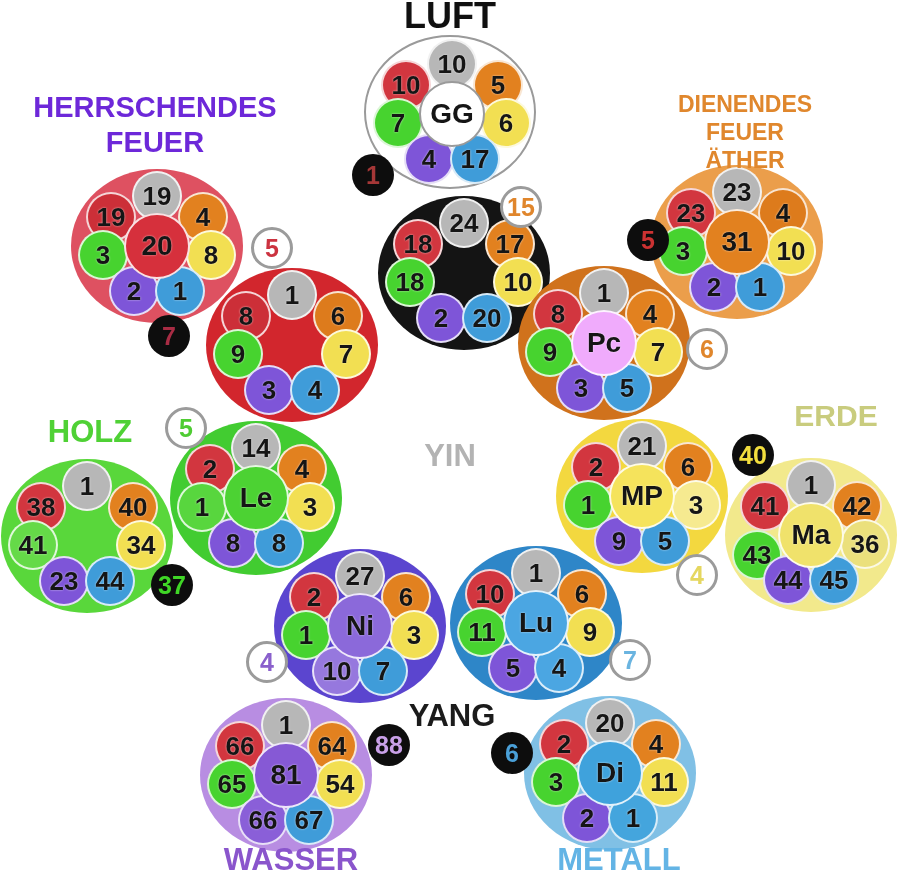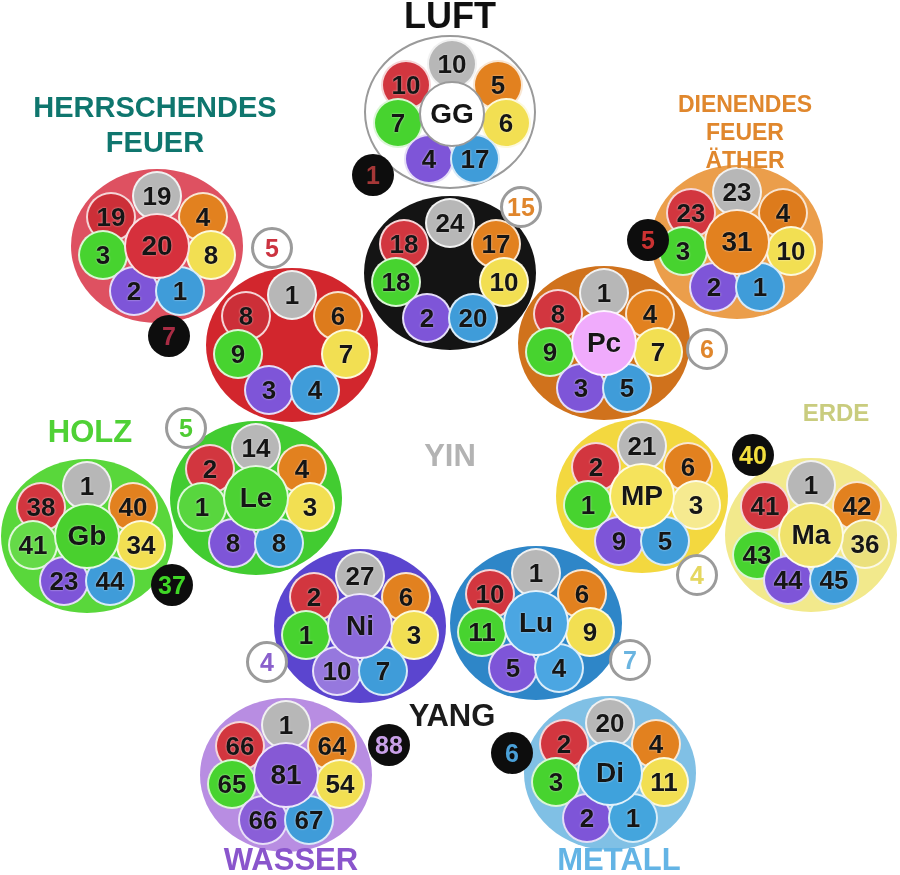--- a/index.html
+++ b/index.html
@@ -27,21 +27,21 @@
       <div class="group" style="left: 364px; top: 35px; background: rgb(255, 255, 255); border: 2px solid rgb(154, 154, 154);">
         <div class="sat" style="left: 61px; top: 2px; background: rgb(183, 183, 183);">10</div>
         <div class="sat" style="left: 15px; top: 23px; background: rgb(210, 54, 63);">10</div>
         <div class="sat" style="left: 107px; top: 23px; background: rgb(226, 129, 31);">5</div>
         <div class="sat" style="left: 7px; top: 61px; background: rgb(71, 211, 47);">7</div>
         <div class="sat" style="left: 115px; top: 61px; background: rgb(242, 223, 82);">6</div>
         <div class="sat" style="left: 38px; top: 97px; background: rgb(126, 85, 216);">4</div>
         <div class="sat" style="left: 84px; top: 97px; background: rgb(63, 156, 217);">17</div>
         <div class="gcenter" style="background: rgb(255, 255, 255); border: 2px solid rgb(154, 154, 154);">GG</div>
       </div>
-      <div class="group" style="left: 364px; top: 196px; background: rgb(20, 20, 20);">
+      <div class="group" style="left: 378px; top: 196px; background: rgb(20, 20, 20);">
         <div class="sat" style="left: 61px; top: 2px; background: rgb(183, 183, 183);">24</div>
         <div class="sat" style="left: 15px; top: 23px; background: rgb(210, 54, 63);">18</div>
         <div class="sat" style="left: 107px; top: 23px; background: rgb(226, 129, 31);">17</div>
         <div class="sat" style="left: 7px; top: 61px; background: rgb(71, 211, 47);">18</div>
         <div class="sat" style="left: 115px; top: 61px; background: rgb(242, 223, 82);">10</div>
         <div class="sat" style="left: 38px; top: 97px; background: rgb(126, 85, 216);">2</div>
         <div class="sat" style="left: 84px; top: 97px; background: rgb(63, 156, 217);">20</div>
       </div>
       <div class="group" style="left: 71px; top: 169px; background: rgb(222, 81, 97);">
         <div class="sat" style="left: 61px; top: 2px; background: rgb(183, 183, 183);">19</div>
@@ -83,21 +83,20 @@
         <div class="gcenter" style="background: #f0abfc;">Pc</div>
       </div>
       <div class="group" style="left: 1px; top: 459px; background: rgb(89, 215, 59);">
         <div class="sat" style="left: 61px; top: 2px; background: rgb(183, 183, 183);">1</div>
         <div class="sat" style="left: 15px; top: 23px; background: rgb(210, 54, 63);">38</div>
         <div class="sat" style="left: 107px; top: 23px; background: rgb(226, 129, 31);">40</div>
         <div class="sat" style="left: 7px; top: 61px; background: rgb(101, 218, 72);">41</div>
         <div class="sat" style="left: 115px; top: 61px; background: rgb(242, 223, 82);">34</div>
         <div class="sat" style="left: 38px; top: 97px; background: rgb(126, 85, 216);">23</div>
         <div class="sat" style="left: 84px; top: 97px; background: rgb(63, 156, 217);">44</div>
-        <div class="gcenter" style="background: rgb(73, 208, 46);">Gb</div>
       </div>
       <div class="group" style="left: 170px; top: 421px; background: rgb(66, 204, 49);">
         <div class="sat" style="left: 61px; top: 2px; background: rgb(183, 183, 183);">14</div>
         <div class="sat" style="left: 15px; top: 23px; background: rgb(210, 54, 63);">2</div>
         <div class="sat" style="left: 107px; top: 23px; background: rgb(226, 129, 31);">4</div>
         <div class="sat" style="left: 7px; top: 61px; background: rgb(88, 214, 62);">1</div>
         <div class="sat" style="left: 115px; top: 61px; background: rgb(242, 223, 82);">3</div>
         <div class="sat" style="left: 38px; top: 97px; background: rgb(126, 85, 216);">8</div>
         <div class="sat" style="left: 84px; top: 97px; background: rgb(63, 156, 217);">8</div>
         <div class="gcenter" style="background: rgb(76, 210, 51);">Le</div>
@@ -158,26 +157,26 @@
         <div class="sat" style="left: 107px; top: 23px; background: rgb(226, 129, 31);">4</div>
         <div class="sat" style="left: 7px; top: 61px; background: rgb(71, 211, 47);">3</div>
         <div class="sat" style="left: 115px; top: 61px; background: rgb(242, 223, 82);">11</div>
         <div class="sat" style="left: 38px; top: 97px; background: rgb(126, 85, 216);">2</div>
         <div class="sat" style="left: 84px; top: 97px; background: rgb(68, 165, 221);">1</div>
         <div class="gcenter" style="background: rgb(63, 162, 220);">Di</div>
       </div>
     </div>
   <div id="labels-layer">
       <div class="lbl" style="left: 450px; top: -6px; font-size: 36px; color: rgb(16, 16, 16);">LUFT</div>
-      <div class="lbl" style="left: 155px; top: 90px; font-size: 29px; color: #0f766e;">HERRSCHENDES
+      <div class="lbl" style="left: 155px; top: 90px; font-size: 29px; color: #6d28d9;">HERRSCHENDES
 FEUER</div>
       <div class="lbl" style="left: 745px; top: 90px; font-size: 23px; color: rgb(224, 135, 45);">DIENENDES FEUER
 ÄTHER</div>
       <div class="lbl" style="left: 90px; top: 413px; font-size: 31px; color: rgb(79, 209, 53);">HOLZ</div>
-      <div class="lbl" style="left: 836px; top: 398px; font-size: 24px; color: rgb(201, 204, 126);">ERDE</div>
+      <div class="lbl" style="left: 836px; top: 398px; font-size: 30px; color: rgb(201, 204, 126);">ERDE</div>
       <div class="lbl" style="left: 450px; top: 437px; font-size: 31px; color: rgb(179, 179, 179);">YIN</div>
       <div class="lbl" style="left: 452px; top: 697px; font-size: 31px; color: rgb(27, 27, 27);">YANG</div>
       <div class="lbl" style="left: 291px; top: 841px; font-size: 31px; color: rgb(138, 85, 204);">WASSER</div>
       <div class="lbl" style="left: 619px; top: 841px; font-size: 31px; color: rgb(99, 180, 229);">METALL</div>
     </div>
   <div id="badges-layer">
       <div class="badge black" style="left: 352px; top: 154px; color: rgb(165, 55, 55);">1</div>
       <div class="badge white" style="left: 500px; top: 186px; color: rgb(224, 134, 44);">15</div>
       <div class="badge white" style="left: 251px; top: 227px; color: rgb(204, 51, 64);">5</div>
       <div class="badge black" style="left: 148px; top: 315px; color: rgb(168, 44, 68);">7</div>

